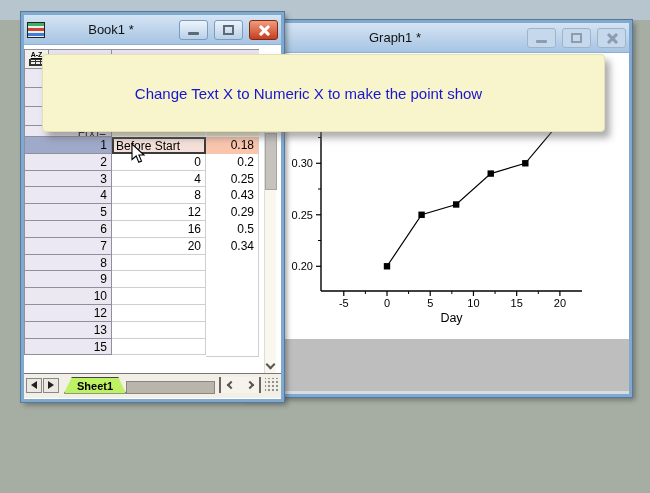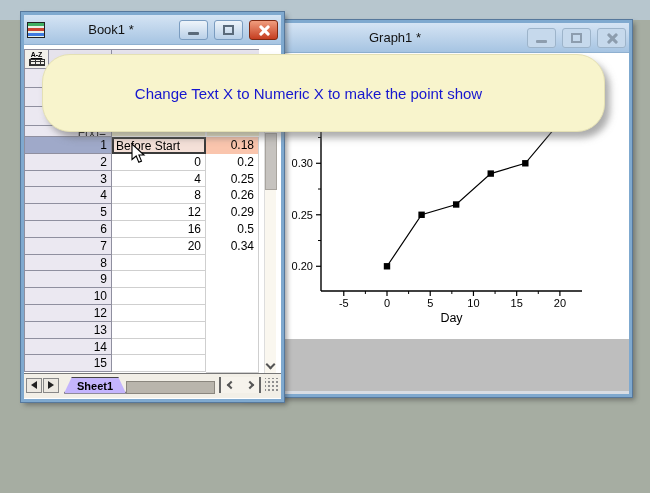--- a/index.html
+++ b/index.html
@@ -79,35 +79,35 @@
   .vthumb { position:absolute; left:0; top:3px; width:12px; height:57px; background:#c6c3bf; border:1px solid #a8a49e;}
   .vdown  { position:absolute; left:2px; bottom:4px; width:8px; height:8px; }
   .chev-down { display:block; width:7px; height:7px; border-right:2px solid #555; border-bottom:2px solid #555; transform:rotate(45deg); }
 
   .tabbar { position:absolute; left:0; top:328px; width:257px; height:25px;
             background:#f2efe7; border-top:1px solid #777; display:flex; align-items:center; padding:2px 2px 4px 2px; }
   .tab-arrow { width:16px; height:15px; border:1px solid #888; background:#ece9e2;
                display:flex; align-items:center; justify-content:center; margin-right:1px; }
   .tri-l { width:0; height:0; border-top:4px solid transparent; border-bottom:4px solid transparent; border-right:6px solid #222; }
   .tri-r { width:0; height:0; border-top:4px solid transparent; border-bottom:4px solid transparent; border-left:6px solid #222; }
-  .sheet-tab { height:17px; min-width:60px; background:#c4b5fd; border:1px solid #444;
+  .sheet-tab { height:17px; min-width:60px; background:#bef264; border:1px solid #444;
       clip-path:polygon(8px 0, calc(100% - 8px) 0, 100% 100%, 0 100%);
       font-size:11px; font-weight:bold; text-align:center; padding:2px 12px 0 12px; margin-left:4px; }
   .tab-track { flex:1; height:13px; background:#b9b5ac; border:1px solid #8a867e; margin:2px 4px 0 0; align-self:flex-end; }
   .hscroll { width:42px; height:16px; border-left:2px solid #666; border-right:2px solid #666;
              display:flex; align-items:center; justify-content:space-around; margin-right:4px; background:#f6f3ec;}
   .chev-l { width:6px; height:6px; border-left:2px solid #555; border-bottom:2px solid #555; transform:rotate(45deg);}
   .chev-r { width:6px; height:6px; border-right:2px solid #555; border-bottom:2px solid #555; transform:rotate(-45deg);}
   .grip { width:14px; height:14px;
       background-image:radial-gradient(#8f8f8f 1px, transparent 1.2px);
       background-size:4px 4px; background-position:bottom right; }
 
   
   .tooltip { position:absolute; left:42px; top:54px; width:563px; height:78px; z-index:50;
-      background:#f8f4cc; border:1px solid #e4e0b4; border-radius:28px;
+      background:#f8f4cc; border:1px solid #e4e0b4; border-radius:4px;
       box-shadow:5px 6px 7px rgba(105,105,105,.55);
       display:flex; align-items:center; justify-content:center; padding-right:30px; }
   .tooltip-text { color:#1616cf; font-size:15px; }
 
   .cursor { position:absolute; left:131px; top:143px; z-index:100; }
 </style>
 </head>
 <body>
 
 <div class="stage">
@@ -225,21 +225,21 @@
               <div class="cb">0.2</div>
             </div>
             <div class="ws-row">
               <div class="rh">3</div>
               <div class="ca">4</div>
               <div class="cb">0.25</div>
             </div>
             <div class="ws-row">
               <div class="rh">4</div>
               <div class="ca">8</div>
-              <div class="cb">0.26</div>
+              <div class="cb">0.43</div>
             </div>
             <div class="ws-row">
               <div class="rh">5</div>
               <div class="ca">12</div>
               <div class="cb">0.29</div>
             </div>
             <div class="ws-row">
               <div class="rh">6</div>
               <div class="ca">16</div>
               <div class="cb">0.5</div>
@@ -264,25 +264,20 @@
               <div class="ca"></div>
               <div class="cb"></div>
             </div>
             <div class="ws-row">
               <div class="rh">12</div>
               <div class="ca"></div>
               <div class="cb"></div>
             </div>
             <div class="ws-row">
               <div class="rh">13</div>
-              <div class="ca"></div>
-              <div class="cb"></div>
-            </div>
-            <div class="ws-row">
-              <div class="rh">14</div>
               <div class="ca"></div>
               <div class="cb"></div>
             </div>
             <div class="ws-row">
               <div class="rh">15</div>
               <div class="ca"></div>
               <div class="cb"></div>
             </div>
           </div>
 

